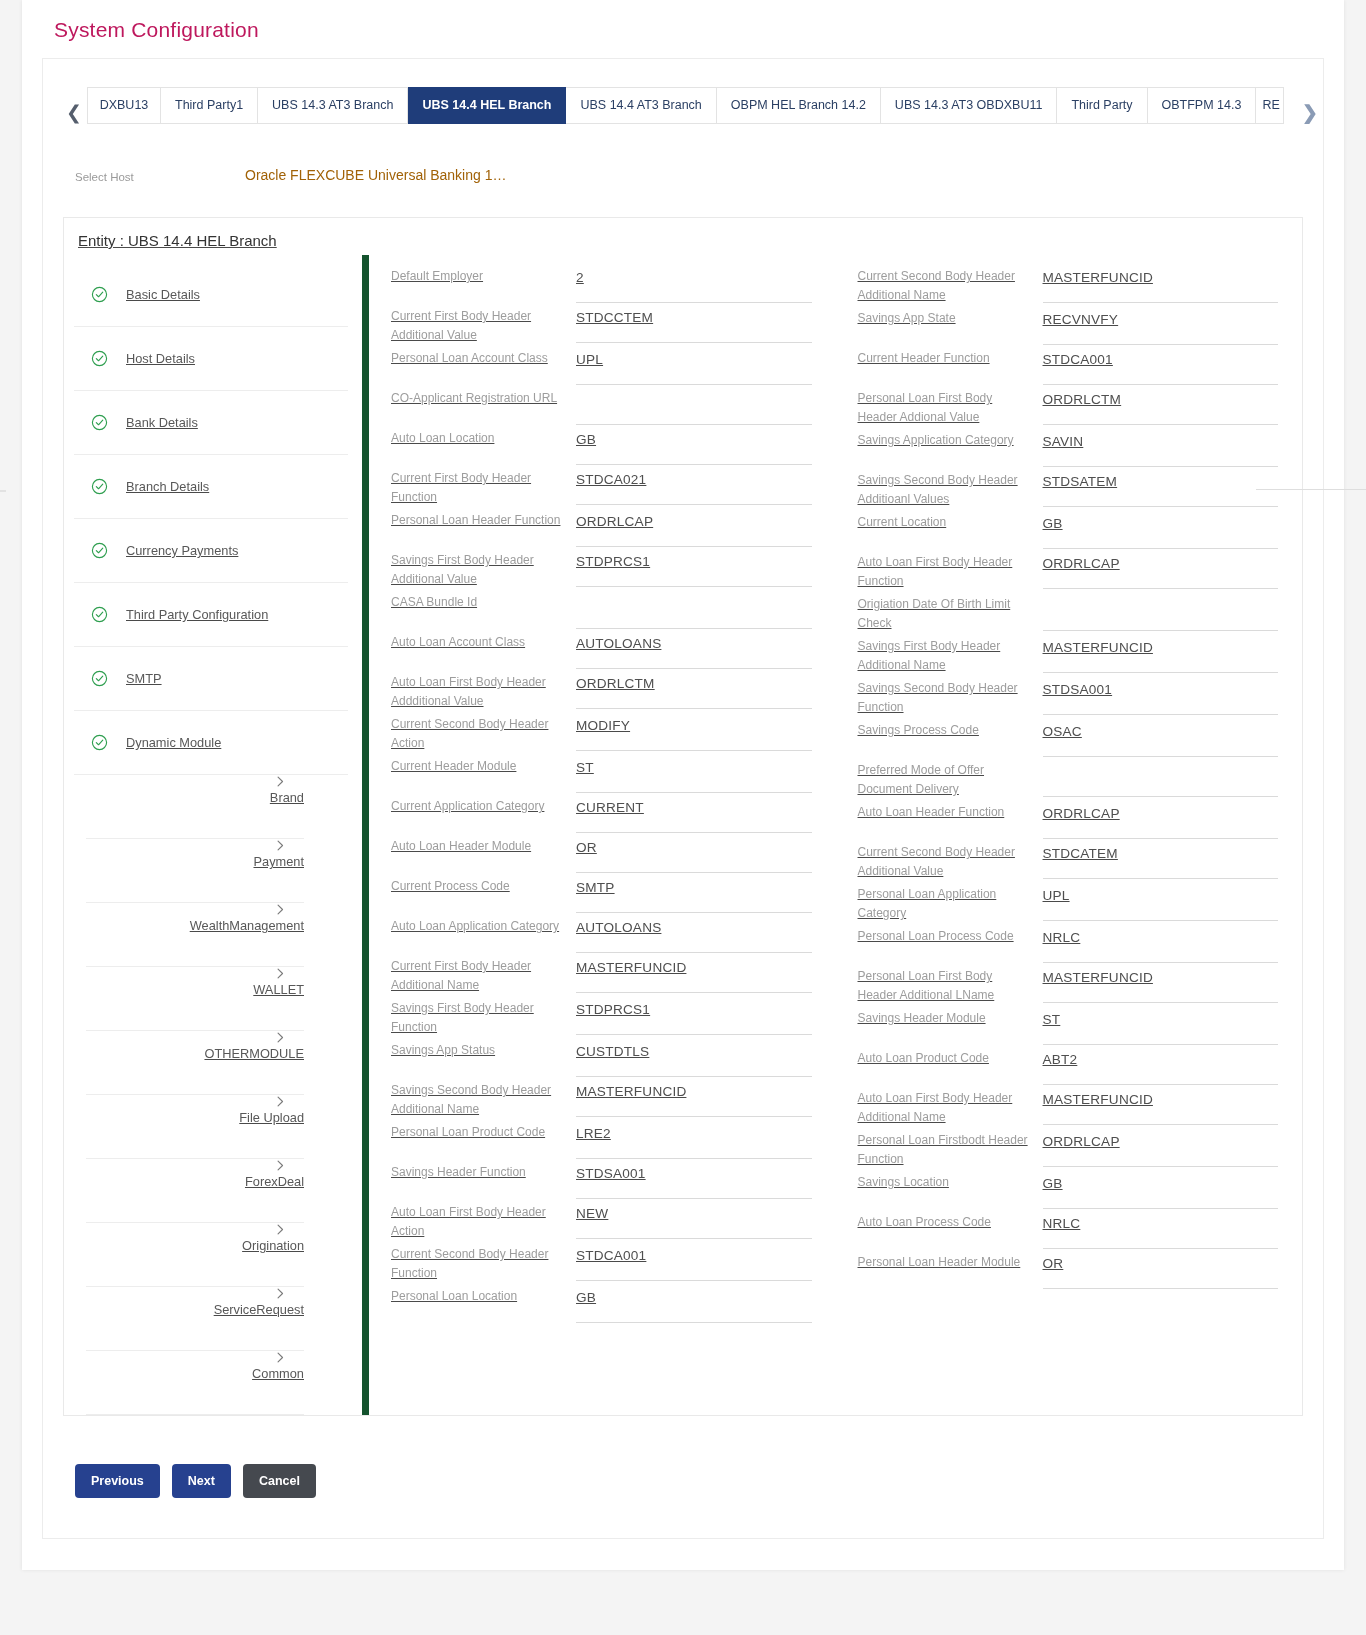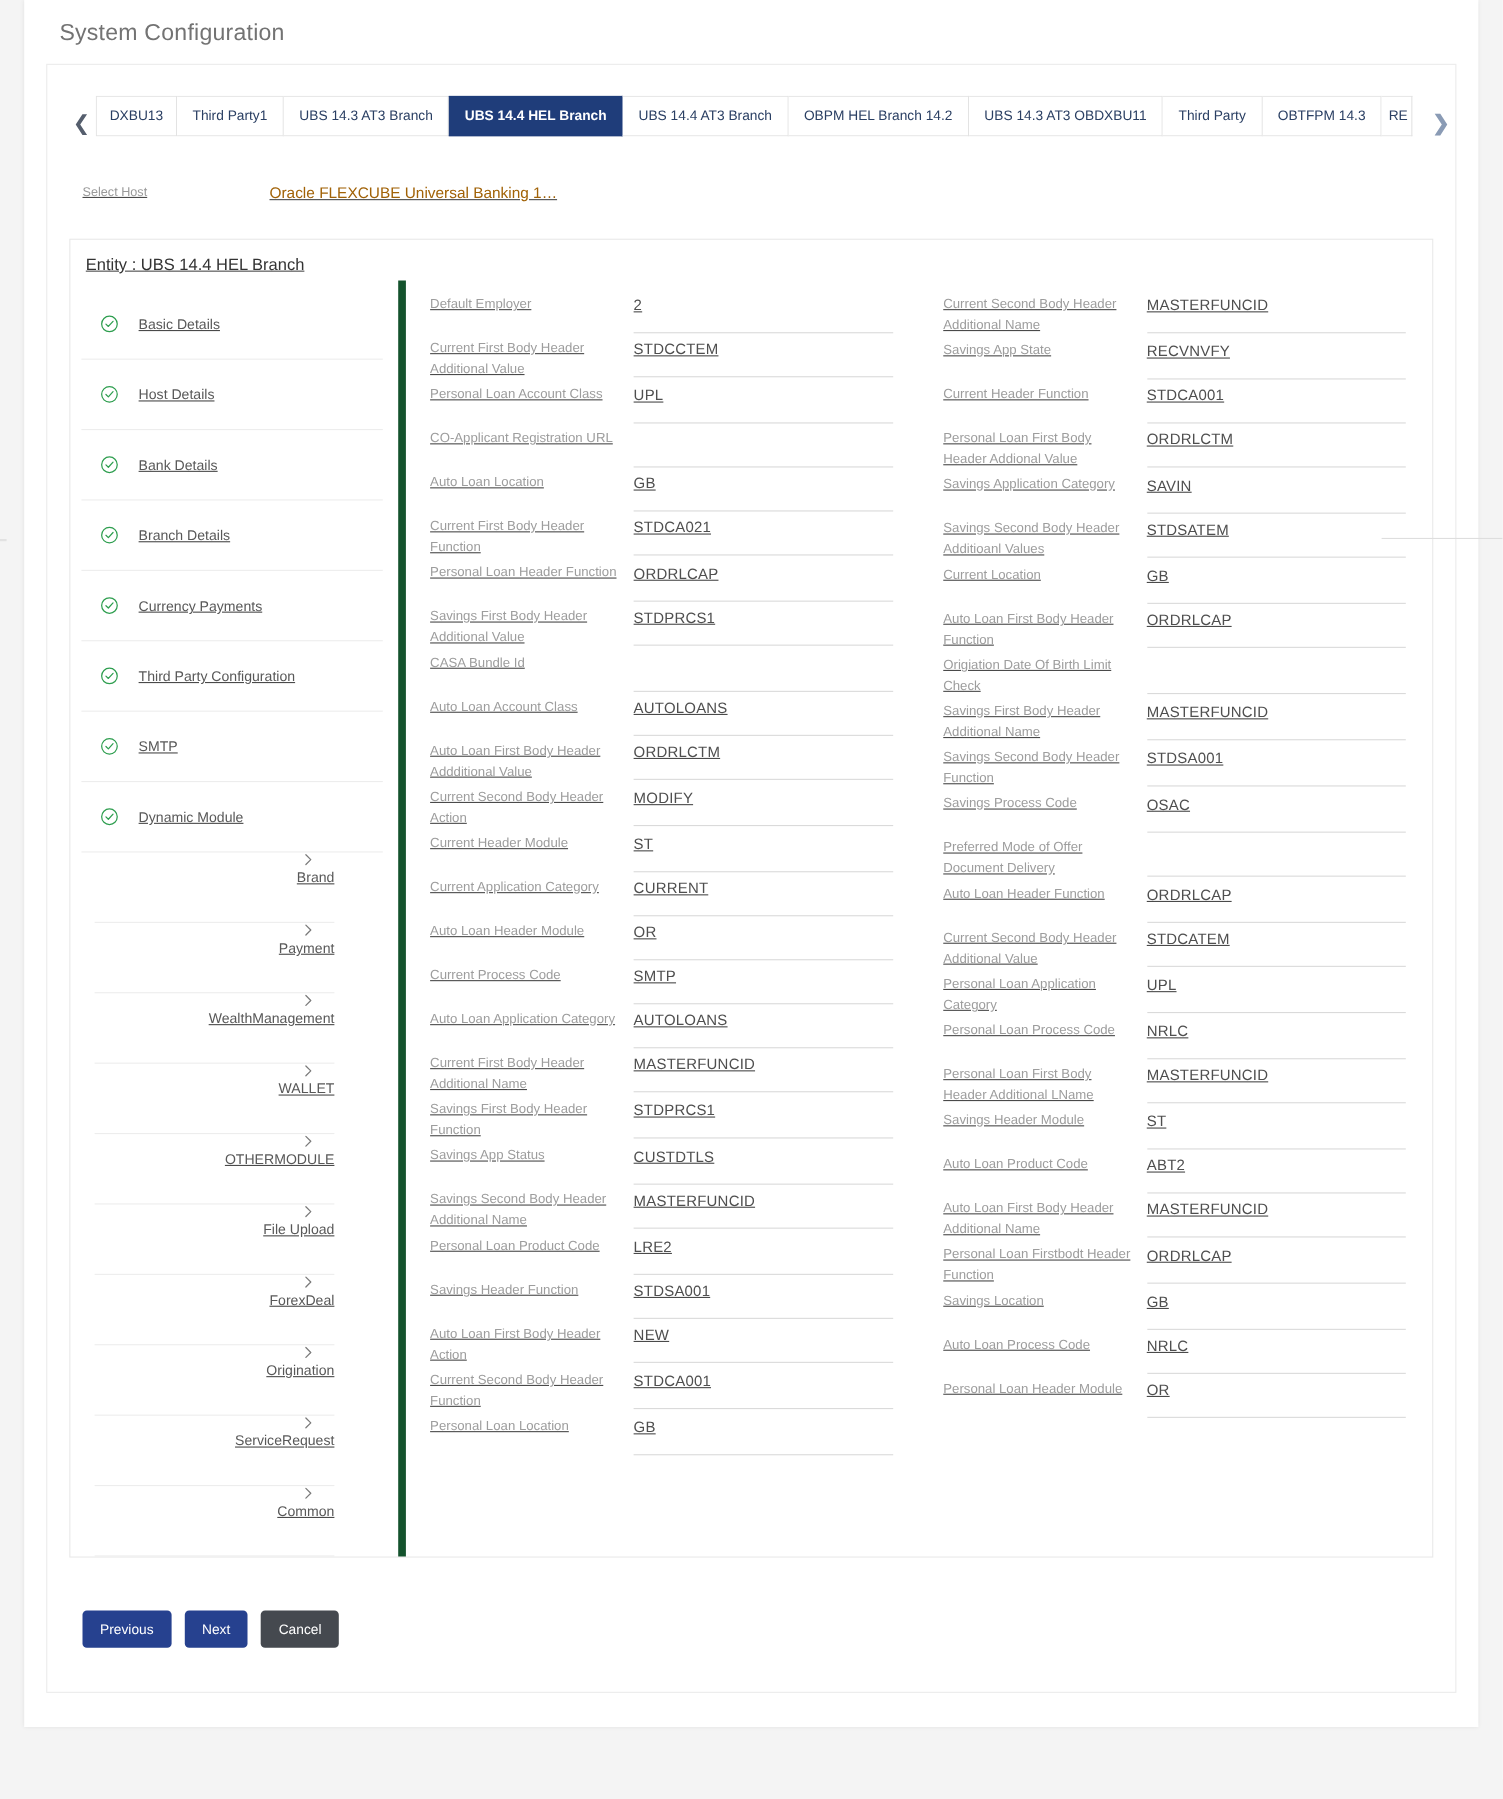--- a/index.html
+++ b/index.html
@@ -19,21 +19,21 @@
     position: absolute;
     left: 22px; top: 0px;
     width: 1322px;
     background: #ffffff;
     min-height: 1570px;
     box-shadow: 0 0 4px rgba(0,0,0,0.08);
   }
   .page-title {
     font-size: 21px;
     font-weight: 400;
-    color: #737373;
+    color: #be185d;
     padding: 18px 0 16px 32px;
     letter-spacing: .2px;
   }
   .content-card {
     margin: 0 20px 0 20px;
     background: #fff;
     border: 1px solid #ececec;
     border-top: 1px solid #ececec;
     position: relative;
     min-height: 1480px;
@@ -91,23 +91,22 @@
   }
   .tab.clipped-right {
     width: 28px;
     padding: 0 0 0 6px;
     overflow: hidden;
   }
   .tab-arrow.right { color: #8a9bb5; font-weight: bold; }
   
   .host-row {
     display: flex;
-    align-items: center;
+    align-items: flex-end;
     padding: 30px 0 34px 32px;
-    text-decoration: underline;
   }
   .host-label {
     width: 170px;
     font-size: 11.5px;
     color: #9a9a9a;
   }
   .host-value {
     font-size: 14px;
     color: #a16207;
   }
@@ -222,20 +221,21 @@
   }
   .btn {
     border: none;
     border-radius: 4px;
     color: #fff;
     font-size: 12.5px;
     font-family: "Liberation Sans", sans-serif;
     padding: 0 16px;
     height: 34px;
     cursor: pointer;
+    font-weight: bold;
   }
   .btn.primary { background: #26418f; }
   .btn.dark { background: #45494f; }
   .edge-line {
     position: absolute;
     left: 0; top: 490px;
     width: 6px; height: 2px;
     background: #e2e2e2;
   }
   .edge-line-r {

